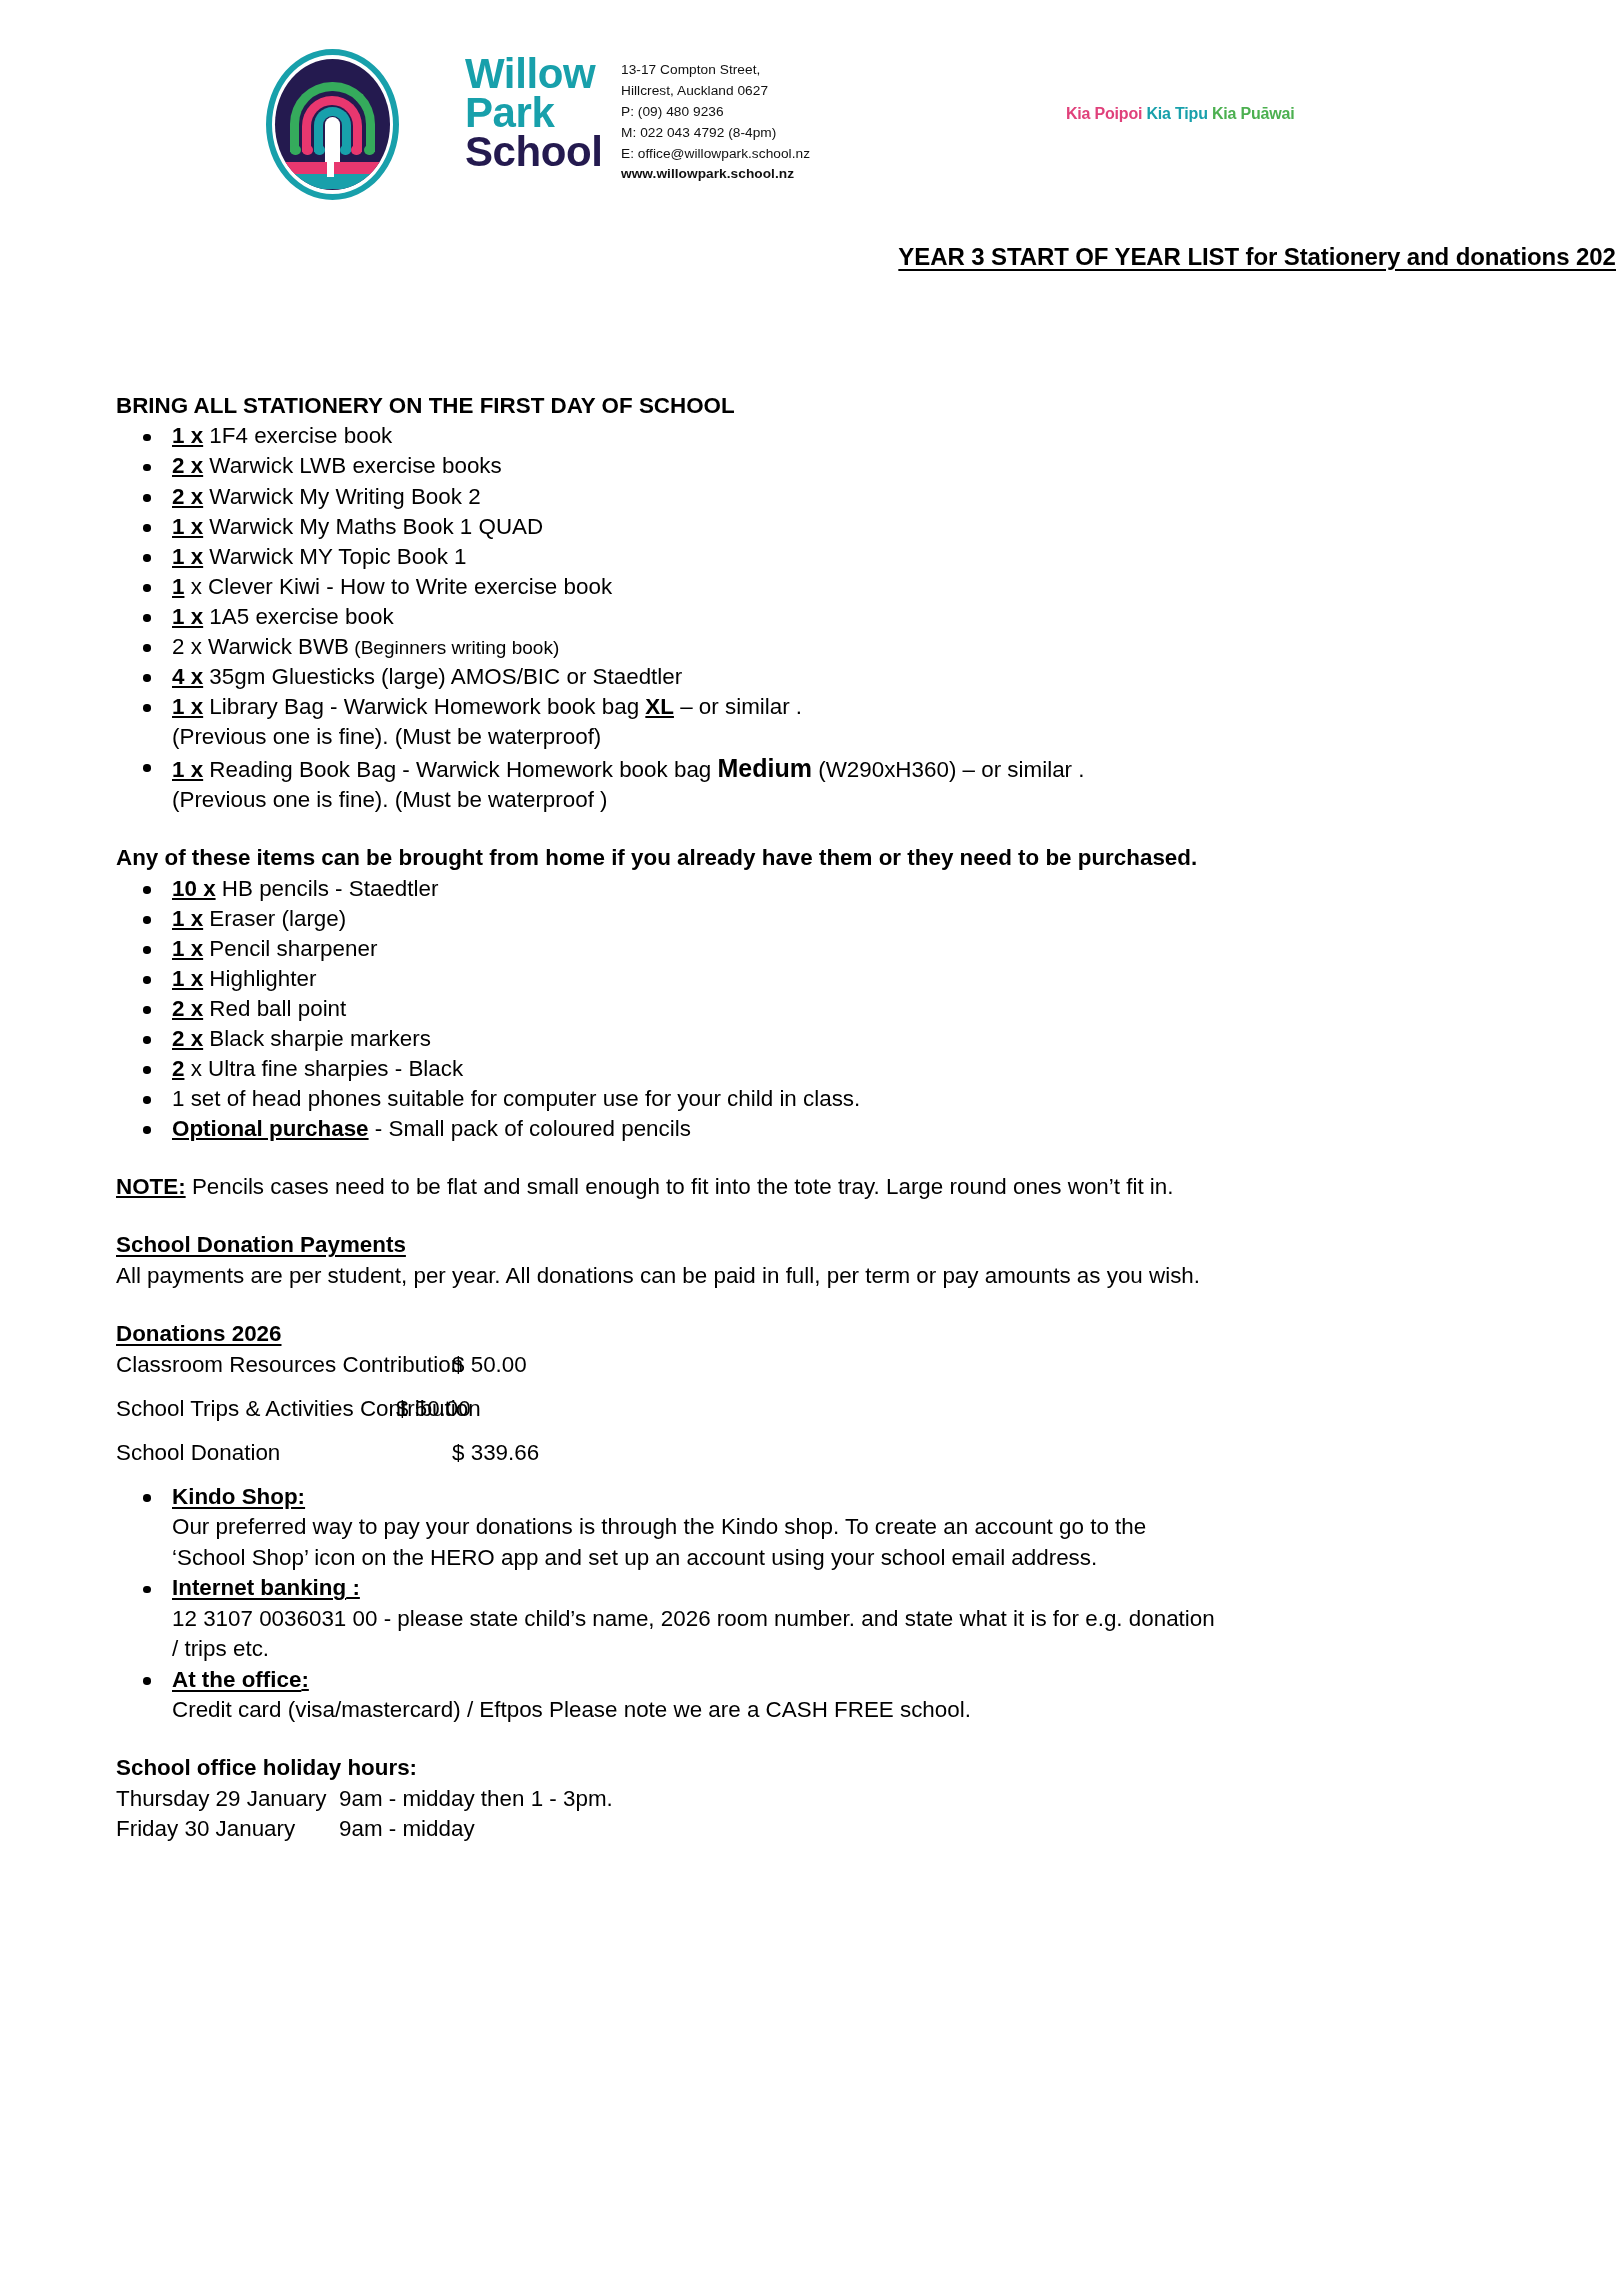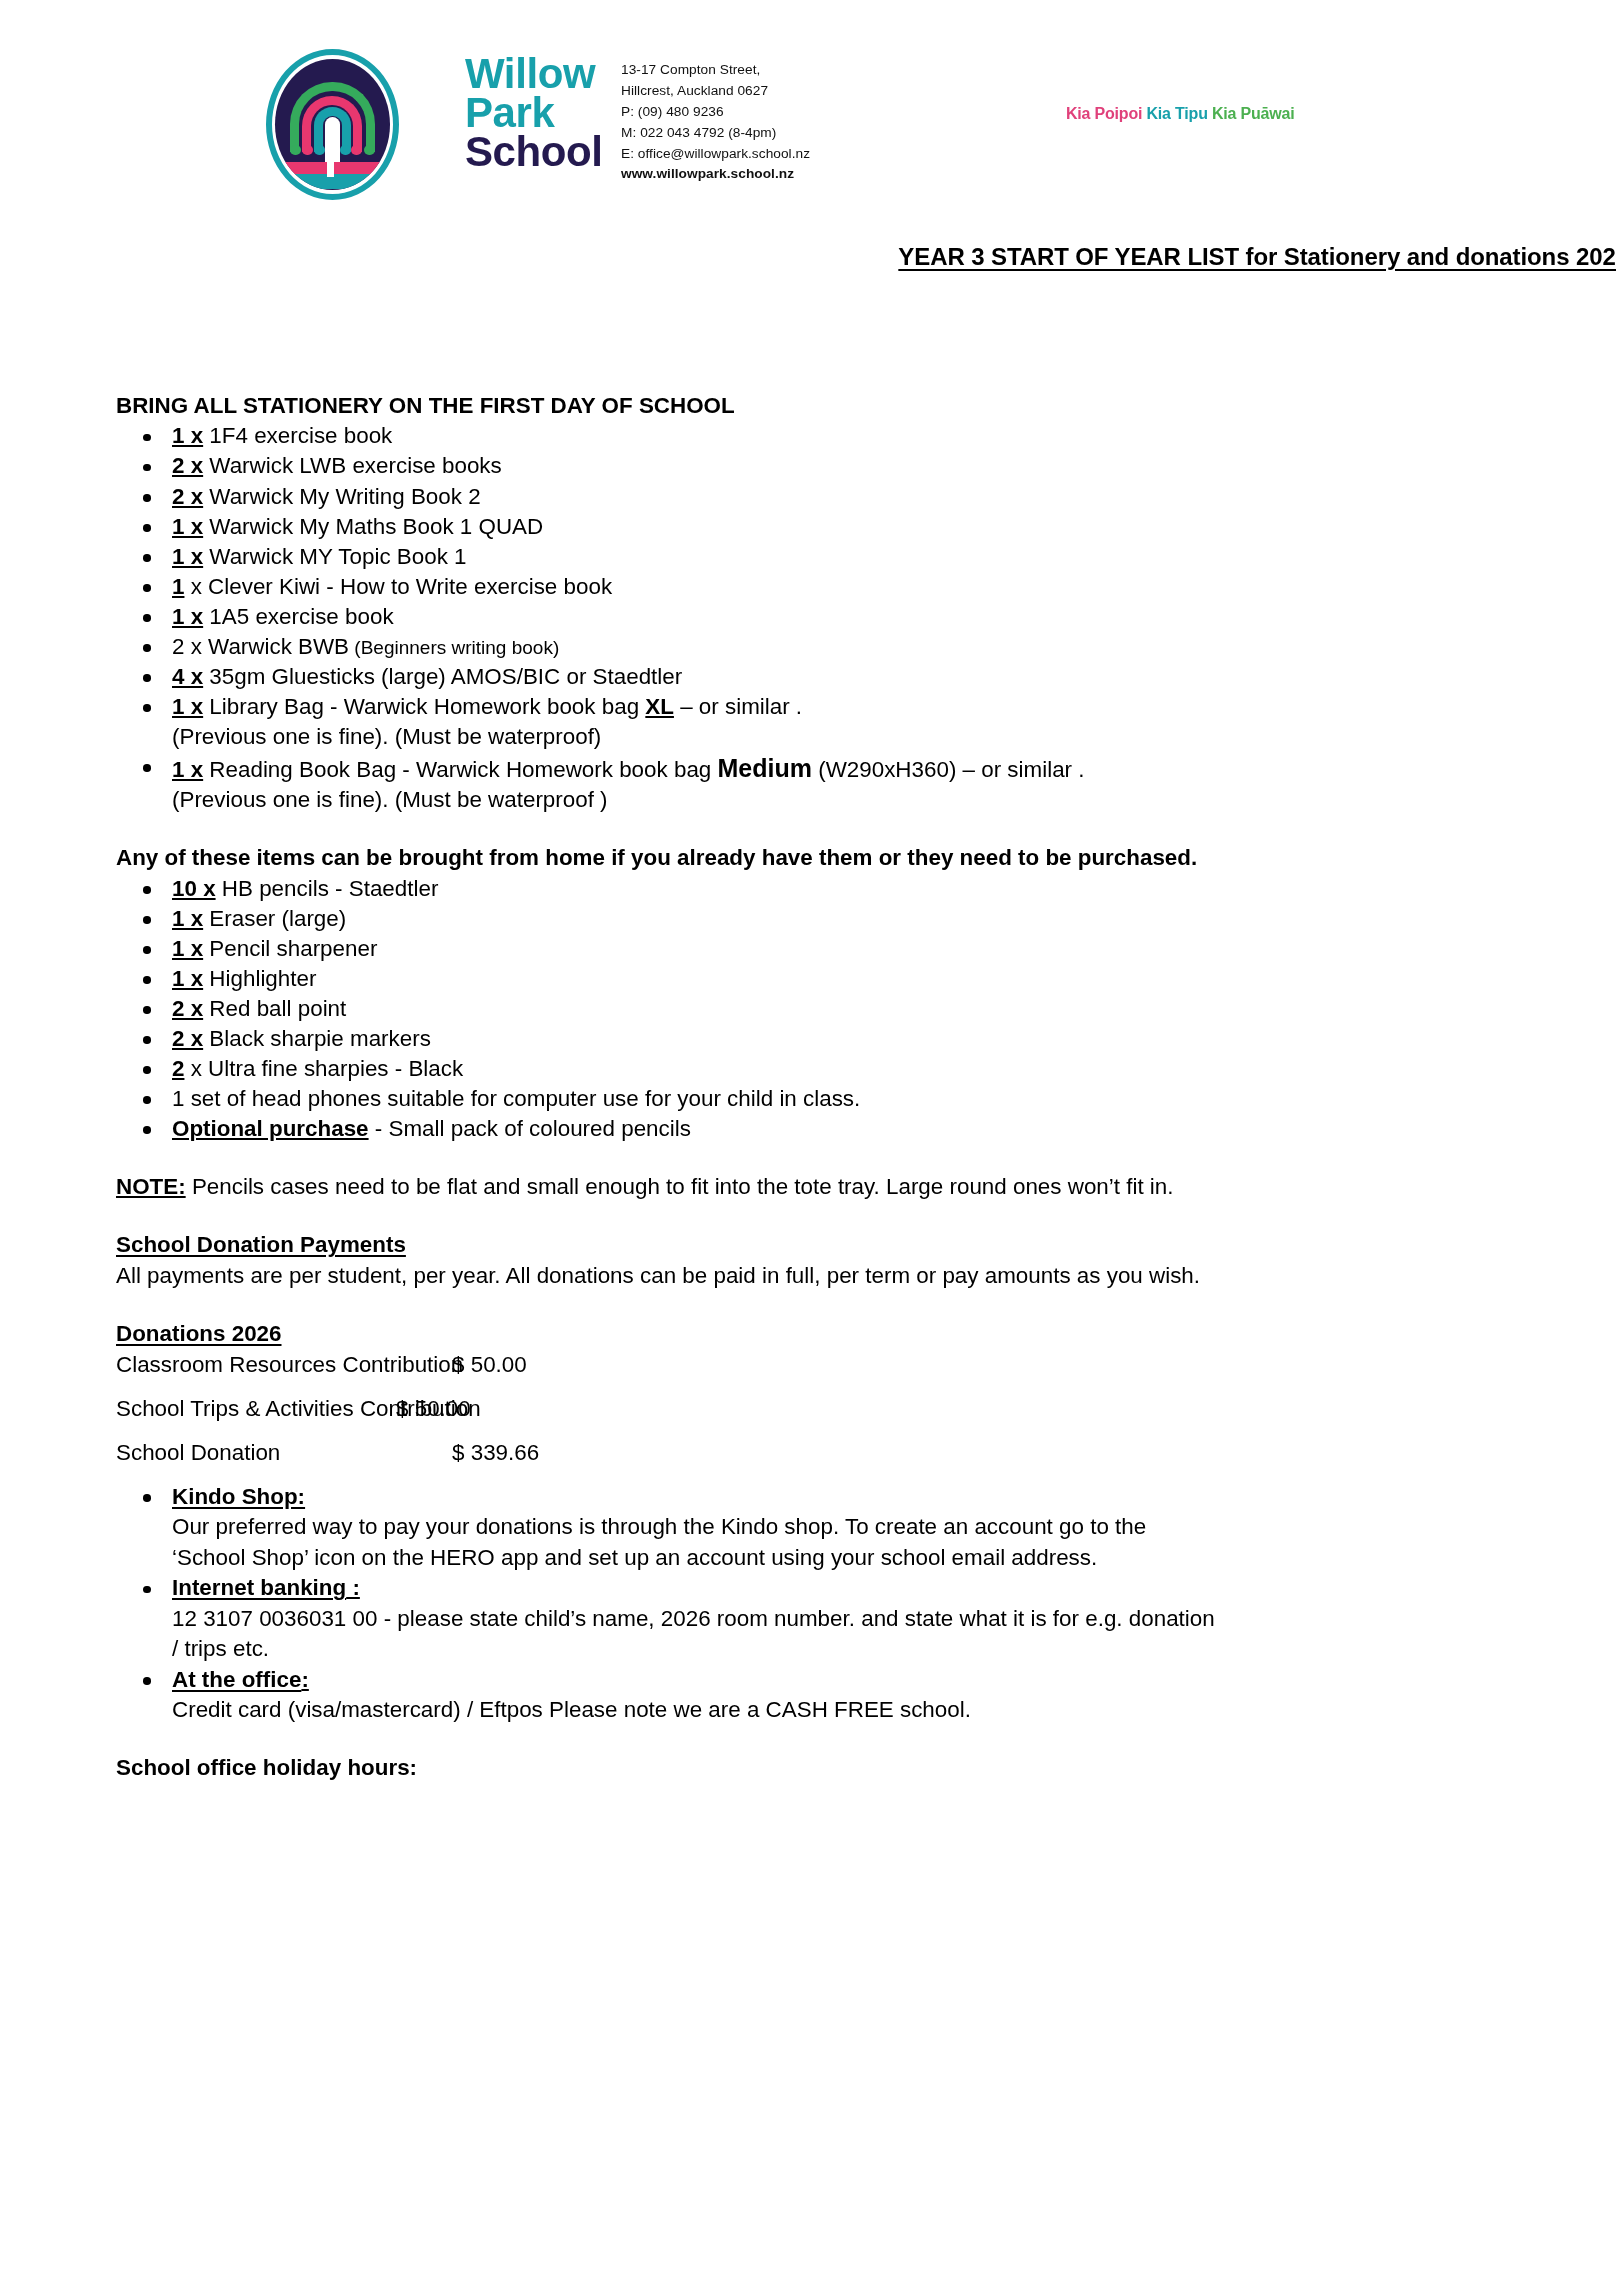--- a/index.html
+++ b/index.html
@@ -416,16 +416,20 @@
         </li>
         <li>
           <div><b class="u">At the office</b><b>:</b></div>
           <div>Credit card (visa/mastercard) / Eftpos     Please note we are a CASH FREE school.</div>
         </li>
       </ul>
 
     <div class="gap-md"></div>
 
     <div class="sec-head">School office holiday hours:</div>
+    <div id="hours-rows">
+        <div class="hours-row"><span>Thursday 29 January</span><span class="hours-time">9am - midday  then  1 - 3pm.</span></div>
+        <div class="hours-row"><span>Friday  30 January</span><span class="hours-time">9am - midday</span></div>
+      </div>
 
   </div>
 </div>
 
 
 </body></html>

